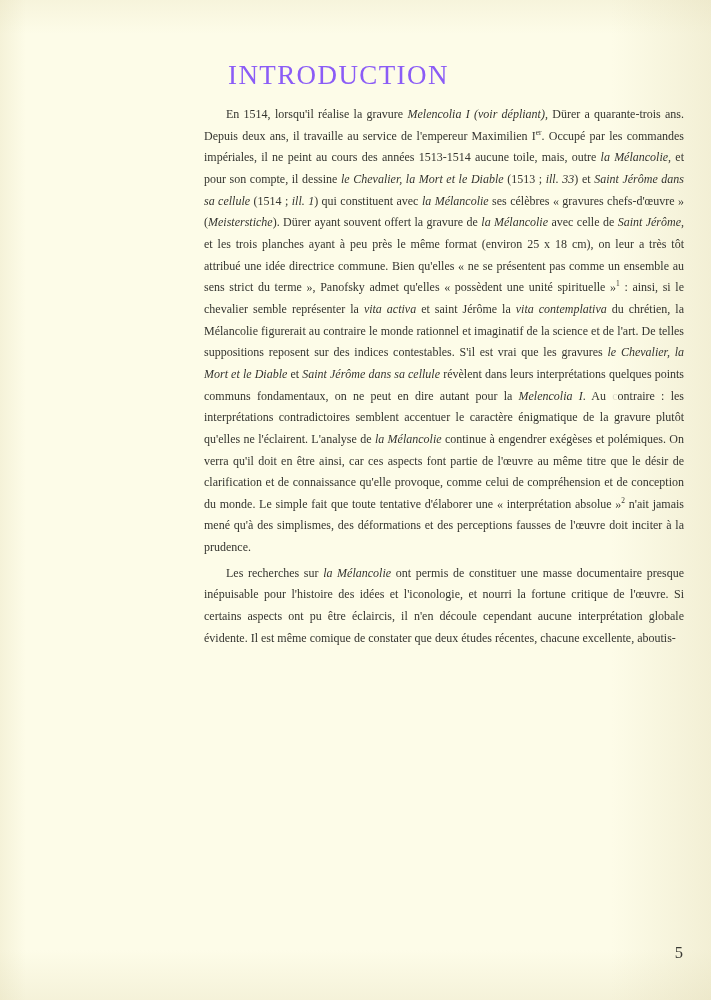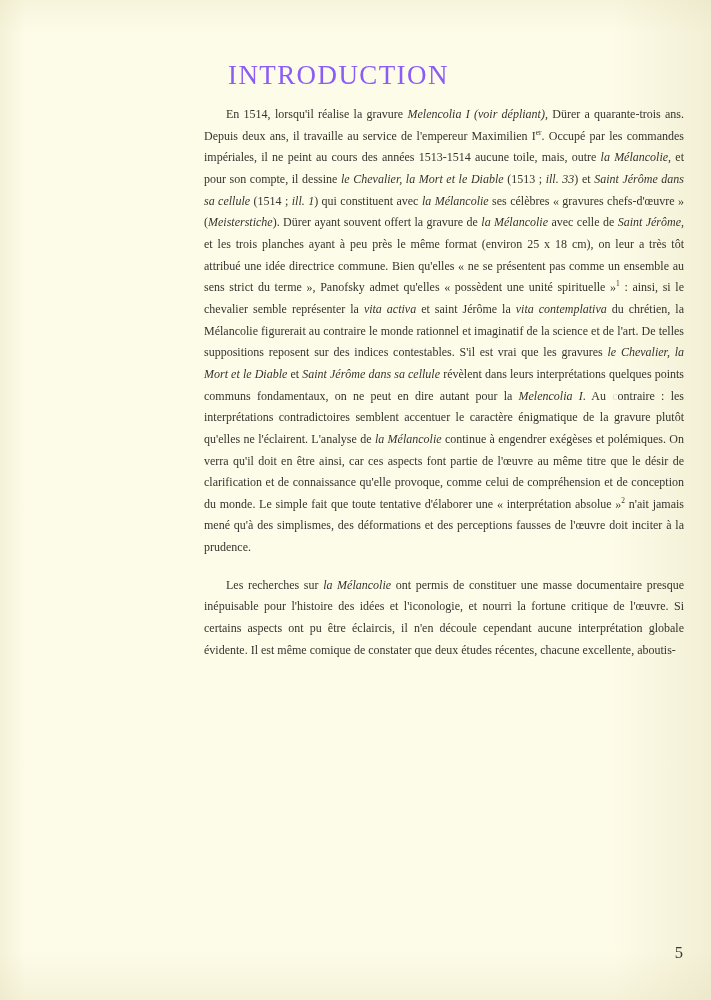--- a/index.html
+++ b/index.html
@@ -65,21 +65,21 @@
     text-justify: inter-word;
     font-size: 12px;
     line-height: 21.65px;
     color: #34342f;
     text-indent: 22px;
     -webkit-hyphens: none;
     hyphens: none;
   }
 
   .para + .para {
-    margin-top: 16px;
+    margin-top: 4px;
   }
 
   i, .it {
     font-style: italic;
   }
 
   sup {
     font-size: 0.62em;
     vertical-align: super;
     line-height: 0;

